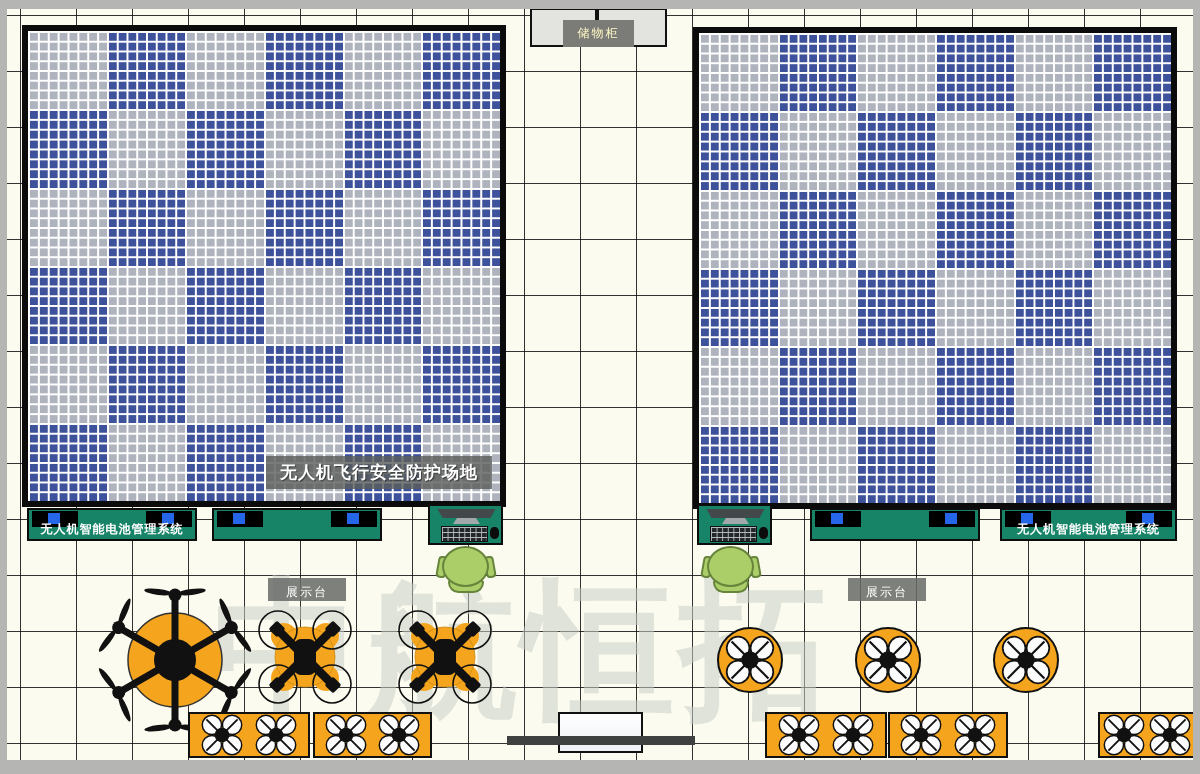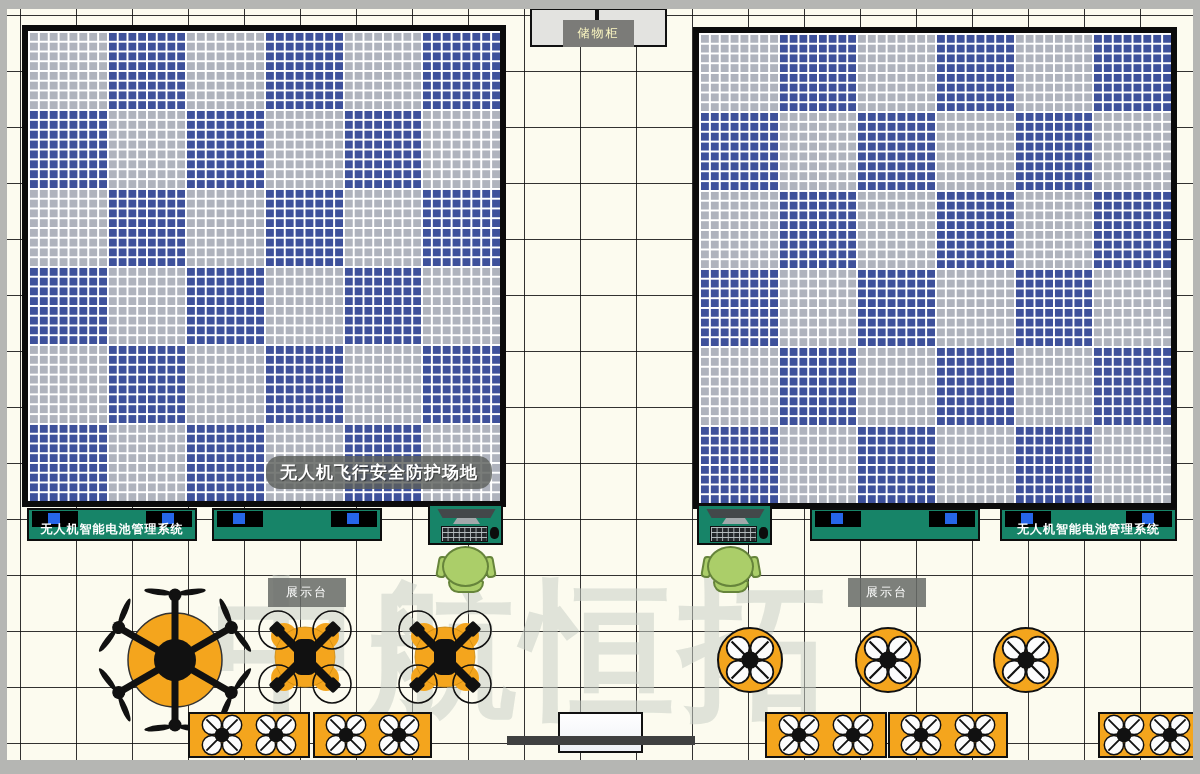--- a/index.html
+++ b/index.html
@@ -33,21 +33,21 @@
   .mesh-block{
     background-image:
       linear-gradient(to right, var(--mesh-line,#fff) 2px, transparent 2px),
       linear-gradient(to bottom, var(--mesh-line,#fff) 2px, transparent 2px);
     background-size:12.5% 100%,100% 12.5%;}
   .mb-gray{background-color:var(--mesh-gray,#afb3bd);}
   .mb-blue{background-color:var(--mesh-blue,#3e519b);}
   .cage-label{position:absolute;right:8px;bottom:12px;width:226px;height:33px;
     background:rgba(92,95,92,.82);color:#fff;font-size:17px;font-weight:bold;
     line-height:33px;text-align:center;letter-spacing:1px;
-    text-shadow:1px 1px 1px rgba(0,0,0,.5);border-radius:14px;}
+    text-shadow:1px 1px 1px rgba(0,0,0,.5);}
   
   .batt-table{top:508px;width:170px;height:33px;background:var(--table-teal,#178468);
     border:2px solid #0d0d0d;z-index:6;font-family:Liberation Mono, monospace;}
   .screen{position:absolute;top:1px;width:46px;height:16px;background:#000;}
   .s-l{left:3px;} .s-r{right:3px;}
   .screen-dot{position:absolute;left:16px;top:2px;width:12px;height:11px;background:var(--screen-blue,#2666e8);}
   .batt-label{position:absolute;left:0;right:0;bottom:1px;color:#fff;font-size:12px;
     font-weight:bold;text-align:center;letter-spacing:1px;white-space:nowrap;}
   
   .kb-desk{top:504px;width:75px;height:41px;background:var(--table-teal,#178468);
@@ -65,21 +65,21 @@
   .mouse{position:absolute;left:60px;top:21px;width:9px;height:12px;background:#0c0c0c;
     border-radius:4px/5px;}
   
   .chair{width:52px;height:47px;z-index:7;}
   .chair-part{position:absolute;background:var(--chair-green,#abce69);border:2px solid #66843b;box-sizing:border-box;}
   .chair-arm{top:10px;width:10px;height:22px;border-radius:4px;}
   .arm-l{left:-3px;transform:rotate(10deg);} .arm-r{right:-3px;transform:rotate(-10deg);}
   .chair-back{left:8px;top:34px;width:36px;height:13px;border-radius:4px 4px 16px 16px;}
   .chair-seat{left:2px;top:0;width:47px;height:41px;border-radius:50%;}
   
-  .stand-label{top:578px;width:78px;height:29px;background:rgba(104,107,104,.86);color:#fff;
+  .stand-label{top:578px;width:78px;height:23px;background:rgba(104,107,104,.86);color:#fff;
     font-size:12px;line-height:29px;text-align:center;letter-spacing:2px;z-index:9;}
   .stand-l{left:268px;} .stand-r{left:848px;}
   
   .hexacopter{left:95px;top:580px;width:160px;height:160px;z-index:7;}
   .xquads{left:240px;top:592px;width:270px;height:130px;z-index:7;}
   .pad{top:627px;width:66px;height:66px;border-radius:50%;background:var(--accent-orange,#f4a51d);
     border:2.5px solid #111;z-index:7;display:flex;align-items:center;justify-content:center;}
   .pad1{left:717px;} .pad2{left:855px;} .pad3{left:993px;}
   .pad .mini-drone{width:52px;height:52px;}
   

